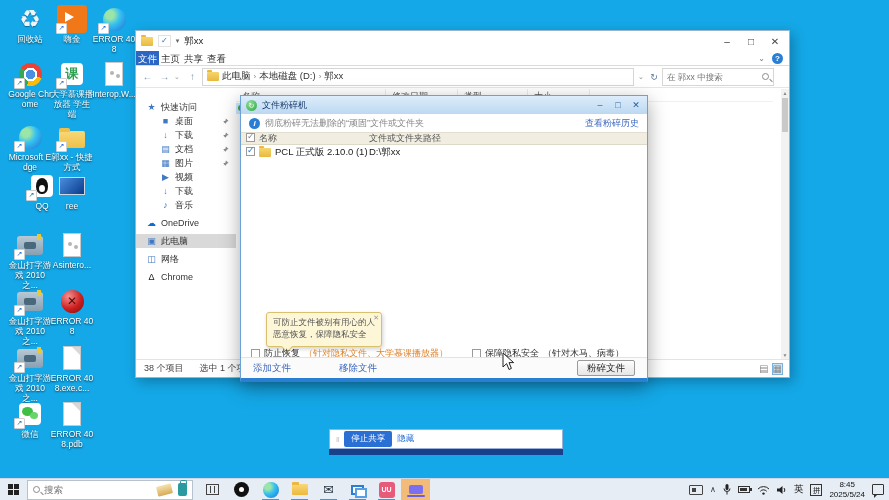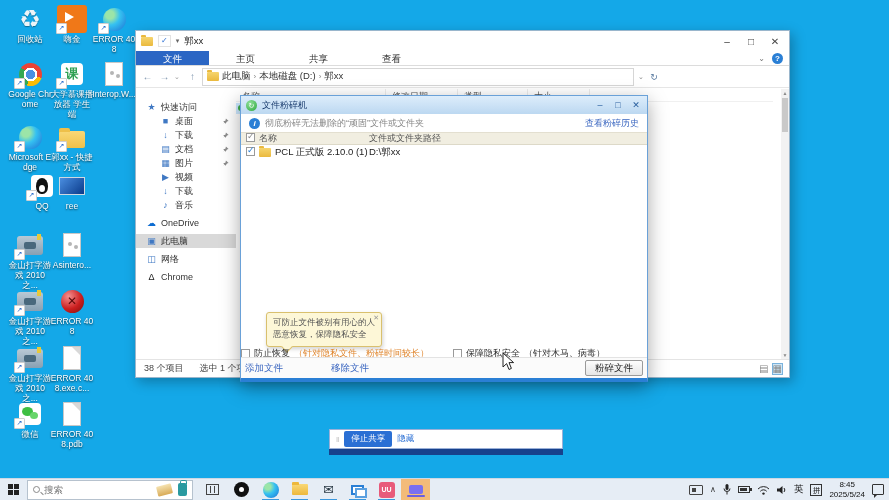--- a/index.html
+++ b/index.html
@@ -43,21 +43,21 @@
   border:1px solid #9ab6cc;box-shadow:3px 4px 12px rgba(0,0,0,.28);font-size:9.5px;z-index:10}
 .ex-titlebar{height:20px;display:flex;align-items:center;padding:0 2px 0 5px;gap:5px}
 .mini-folder{width:12px;height:9px;background:linear-gradient(#f6d56e,#eab93e);border-radius:1px;position:relative;flex:0 0 auto}
 .mini-folder::before{content:"";position:absolute;left:0;top:-2px;width:5px;height:2px;background:#eab93e;border-radius:1px 1px 0 0}
 .qat{font-size:8px;color:#2a6fd4;border:1px solid #e2e2e2;padding:0 2px;line-height:10px}
 .qat-drop{font-size:7px;color:#666}
 .ex-title{font-size:9.5px;color:#222}
 .ex-controls{margin-left:auto;display:flex}
 .ex-ctl{width:24px;height:19px;text-align:center;line-height:19px;font-size:10px;color:#444}
 .ex-menubar{height:15px;display:flex;align-items:stretch;border-bottom:1px solid #dcdcdc}
-.tab{padding:0 27px;font-size:9.5px;line-height:15px;color:#333}
+.tab{padding:0 2px;font-size:9.5px;line-height:15px;color:#333}
 .tab-file{background:#2b66c4;color:#fff}
 .mb-right{margin-left:auto;display:flex;align-items:center;gap:7px;padding-right:6px}
 .mb-chev{font-size:8px;color:#777}
 .mb-help{width:11px;height:11px;border-radius:50%;background:#2a7fd5;color:#fff;font-size:8px;font-weight:bold;text-align:center;line-height:11px}
 .ex-addressbar{height:22px;display:flex;align-items:center;padding:0 4px;gap:2px;border-bottom:1px solid #e6e6e6}
 .nav-arrow{width:15px;text-align:center;font-size:10px;color:#7d94ad}
 .nav-sm{width:9px;font-size:7px;color:#999}
 .crumbbox{width:432px;height:18px;border:1px solid #d6d6d6;display:flex;align-items:center;padding:0 4px;gap:3px}
 .crumb{color:#333}
 .crumb-sep{color:#888;font-size:8px}
@@ -106,24 +106,24 @@
 .cb .tick{position:absolute;left:0;top:-3px;font-size:9px;color:#2a7fd5;font-weight:bold}
 .cb .tick.gray{color:#8a8a8a}
 .sh-row{height:15px;display:flex;align-items:center;font-size:9.5px;color:#222}
 .sh-row .c1{width:18px;padding-left:5px}
 .sh-row .nm{width:110px;display:flex;align-items:center;gap:4px}
 .sh-tooltip{position:absolute;left:25px;top:216px;width:116px;background:#fdf7d7;border:1px solid #d9c06e;border-radius:3px;
   padding:4px 6px 5px;font-size:8.5px;color:#555;line-height:1.4;box-shadow:1px 2px 4px rgba(0,0,0,.18)}
 .tt-close{position:absolute;right:2px;top:0;font-size:7px;color:#999}
 .tt-tail{position:absolute;left:16px;bottom:-5px;width:8px;height:8px;background:#fdf7d7;border-right:1px solid #d9c06e;border-bottom:1px solid #d9c06e;transform:rotate(45deg)}
 .sh-options{position:absolute;left:0;right:0;top:250px;height:14px;display:flex;align-items:center;font-size:9px;color:#333}
-.opt1{display:flex;align-items:center;gap:4px}
+.opt1{margin-left:10px;display:flex;align-items:center;gap:4px}
 .opt2{margin-left:24px;display:flex;align-items:center;gap:4px}
 .hint-orange{color:#e0862e}
-.sh-footer{position:absolute;left:0;right:0;bottom:0;height:21px;border-top:1px solid #e3e3e3;background:#fbfbfb;display:flex;align-items:center;padding:0 4px}
+.sh-footer{position:absolute;left:0;right:0;bottom:0;height:21px;border-top:1px solid #e3e3e3;background:#fbfbfb;display:flex;align-items:center;padding:0 12px}
 .sh-link{color:#3a66c0}
 .sh-link2{margin-left:48px}
 .sh-btn{margin-left:auto;width:58px;height:16px;background:linear-gradient(#fdfdfd,#e6e6e6);border:1px solid #9a9a9a;border-radius:2px;font-size:9.5px;color:#222;text-align:center;line-height:14px}
 
 
 .sharebar{position:absolute;left:329px;top:429px;width:234px;z-index:30}
 .sb-white{height:20px;background:#fff;border:1px solid #9ab0d8;display:flex;align-items:center;padding:0 6px;gap:5px;font-size:8.5px;color:#333}
 .sb-handle{color:#bbb;font-size:8px}
 .sb-stop{background:#2a6fd4;color:#fff;padding:2px 7px;border-radius:2px;white-space:nowrap}
 .sb-hide{color:#2a6fd4;white-space:nowrap}
@@ -317,20 +317,24 @@
       <span class="crumbbox">
         <span class="mini-folder"></span>
         <span class="crumb">此电脑</span>
         <span class="crumb-sep">›</span>
         <span class="crumb">本地磁盘 (D:)</span>
         <span class="crumb-sep">›</span>
         <span class="crumb">郭xx</span>
       </span>
       <span class="ab-drop">⌄</span>
       <span class="ab-refresh">↻</span>
+      <span class="searchbox">
+        <input placeholder="在 郭xx 中搜索" style="">
+        <span class="mag"></span>
+      </span>
     </div>
     <div class="ex-body">
       <div class="ex-sidebar">
         <div class="snav root" style="top:11px">
           <span class="sic">★</span>
           <span>快速访问</span>
         </div>
         <div class="snav" style="top:25px">
           <span class="sic">■</span>
           <span>桌面</span>
@@ -451,21 +455,21 @@
     </div>
     <div class="sh-tooltip">
       <span class="tt-close">✕</span>
       <span>可防止文件被别有用心的人恶意恢复，保障隐私安全</span>
       <span class="tt-tail"></span>
     </div>
     <div class="sh-options">
       <span class="opt1">
         <span class="cb"></span>
         <span>防止恢复</span>
-        <span class="hint-orange">（针对隐私文件、粉碎时间较长）</span>
+        <span class="hint-orange">（针对隐私文件、大学慕课播放器）</span>
       </span>
       <span class="opt2">
         <span class="cb"></span>
         <span>保障隐私安全</span>
         <span>（针对木马、病毒）</span>
       </span>
     </div>
     <div class="sh-footer">
       <span class="sh-link">添加文件</span>
       <span class="sh-link sh-link2">移除文件</span>

